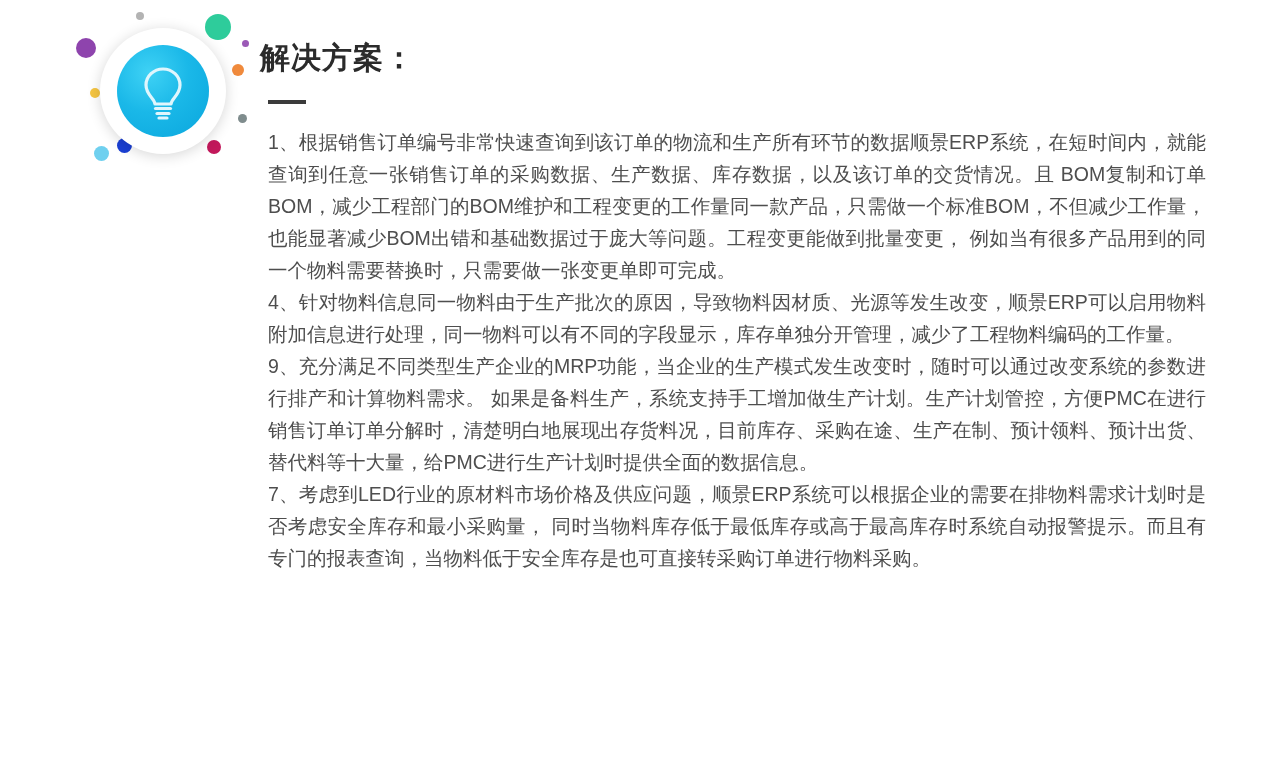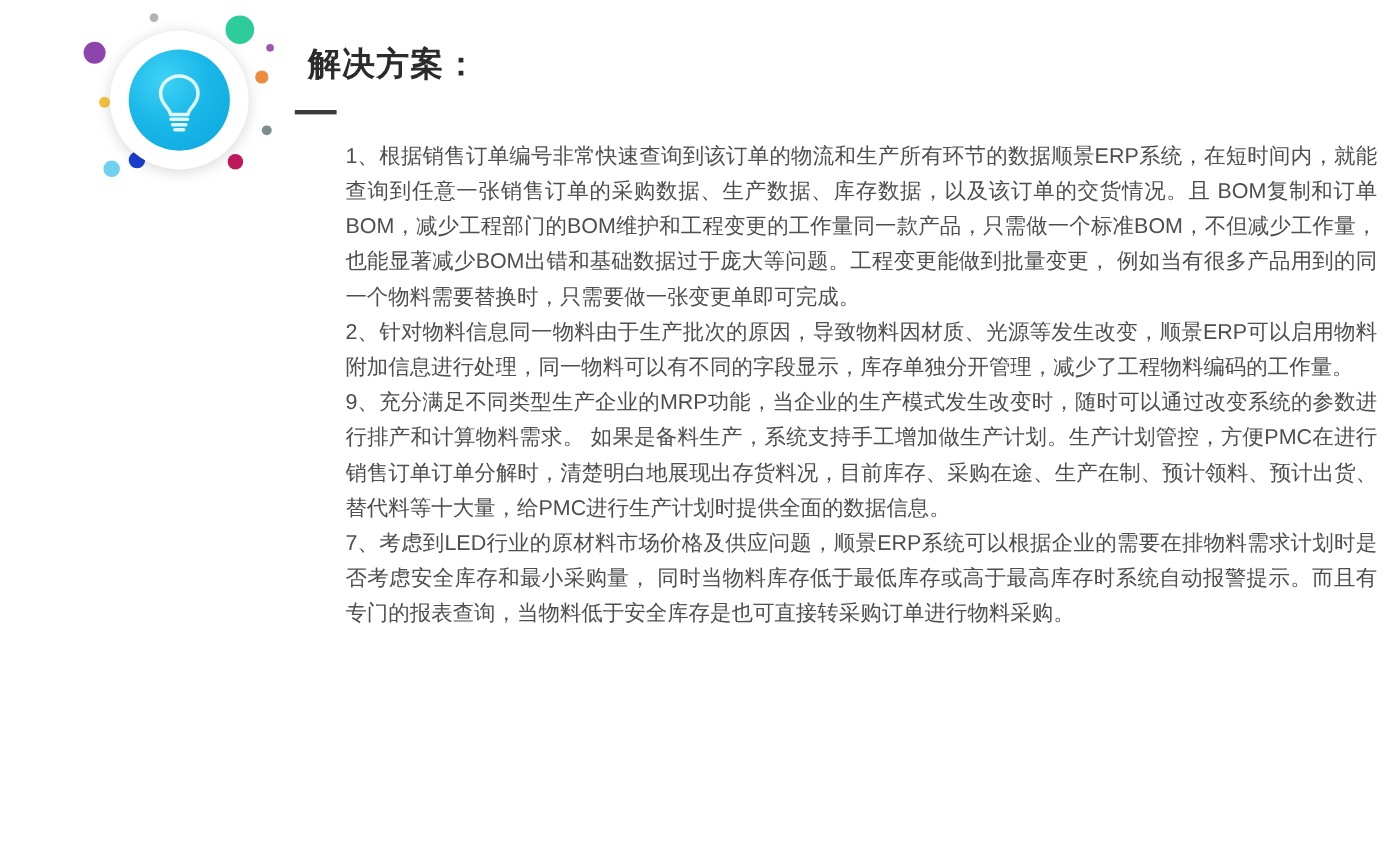--- a/index.html
+++ b/index.html
@@ -66,21 +66,21 @@
   .d5 { left: 131px; top: 130px; width: 14px; height: 14px; background: #c2185b; }
   .d6 { left: 18px;  top: 136px; width: 15px; height: 15px; background: #6fd0ef; }
   .d7 { left: 14px;  top: 78px;  width: 10px; height: 10px; background: #f5c542; }
   .d8 { left: 162px; top: 104px; width: 9px;  height: 9px;  background: #7f8c8d; }
   .d9 { left: 60px;  top: 2px;   width: 8px;  height: 8px;  background: #b3b3b3; }
   .d10{ left: 166px; top: 30px;  width: 7px;  height: 7px;  background: #9b59b6; }
 
   
   .heading {
     position: absolute;
-    left: 280px;
+    left: 260px;
     top: 38px;
     font-size: 30px;
     font-weight: bold;
     color: #2b2b2b;
     letter-spacing: 1px;
   }
   .rule {
     position: absolute;
     left: 268px;
     top: 100px;
@@ -92,21 +92,20 @@
   
   .body-text {
     position: absolute;
     left: 268px;
     top: 126px;
     width: 938px;
     font-size: 19.5px;
     line-height: 32px;
     color: #4e4e4e;
     text-align: justify;
-    margin-left: 46px;
   }
   .para {
     margin: 0;
     padding: 0;
   }
 </style>
 </head>
 <body>
 
 <div class="page">
@@ -132,18 +131,18 @@
         <path d="M42 73h8"></path>
       </g>
     </svg>
   </div>
 
   <div class="heading">解决方案：</div>
   <div class="rule"></div>
 
   <div class="body-text">
     <p class="para">1、根据销售订单编号非常快速查询到该订单的物流和生产所有环节的数据顺景ERP系统，在短时间内，就能查询到任意一张销售订单的采购数据、生产数据、库存数据，以及该订单的交货情况。且 BOM复制和订单BOM，减少工程部门的BOM维护和工程变更的工作量同一款产品，只需做一个标准BOM，不但减少工作量，也能显著减少BOM出错和基础数据过于庞大等问题。工程变更能做到批量变更， 例如当有很多产品用到的同一个物料需要替换时，只需要做一张变更单即可完成。</p>
-    <p class="para">2、针对物料信息同一物料由于生产批次的原因，导致物料因材质、光源等发生改变，顺景ERP可以启用物料附加信息进行处理，同一物料可以有不同的字段显示，库存单独分开管理，减少了工程物料编码的工作量。</p>
+    <p class="para">4、针对物料信息同一物料由于生产批次的原因，导致物料因材质、光源等发生改变，顺景ERP可以启用物料附加信息进行处理，同一物料可以有不同的字段显示，库存单独分开管理，减少了工程物料编码的工作量。</p>
     <p class="para">9、充分满足不同类型生产企业的MRP功能，当企业的生产模式发生改变时，随时可以通过改变系统的参数进行排产和计算物料需求。 如果是备料生产，系统支持手工增加做生产计划。生产计划管控，方便PMC在进行销售订单订单分解时，清楚明白地展现出存货料况，目前库存、采购在途、生产在制、预计领料、预计出货、替代料等十大量，给PMC进行生产计划时提供全面的数据信息。</p>
     <p class="para">7、考虑到LED行业的原材料市场价格及供应问题，顺景ERP系统可以根据企业的需要在排物料需求计划时是否考虑安全库存和最小采购量， 同时当物料库存低于最低库存或高于最高库存时系统自动报警提示。而且有专门的报表查询，当物料低于安全库存是也可直接转采购订单进行物料采购。</p>
   </div>
 
 </div>
 
 </body></html>

